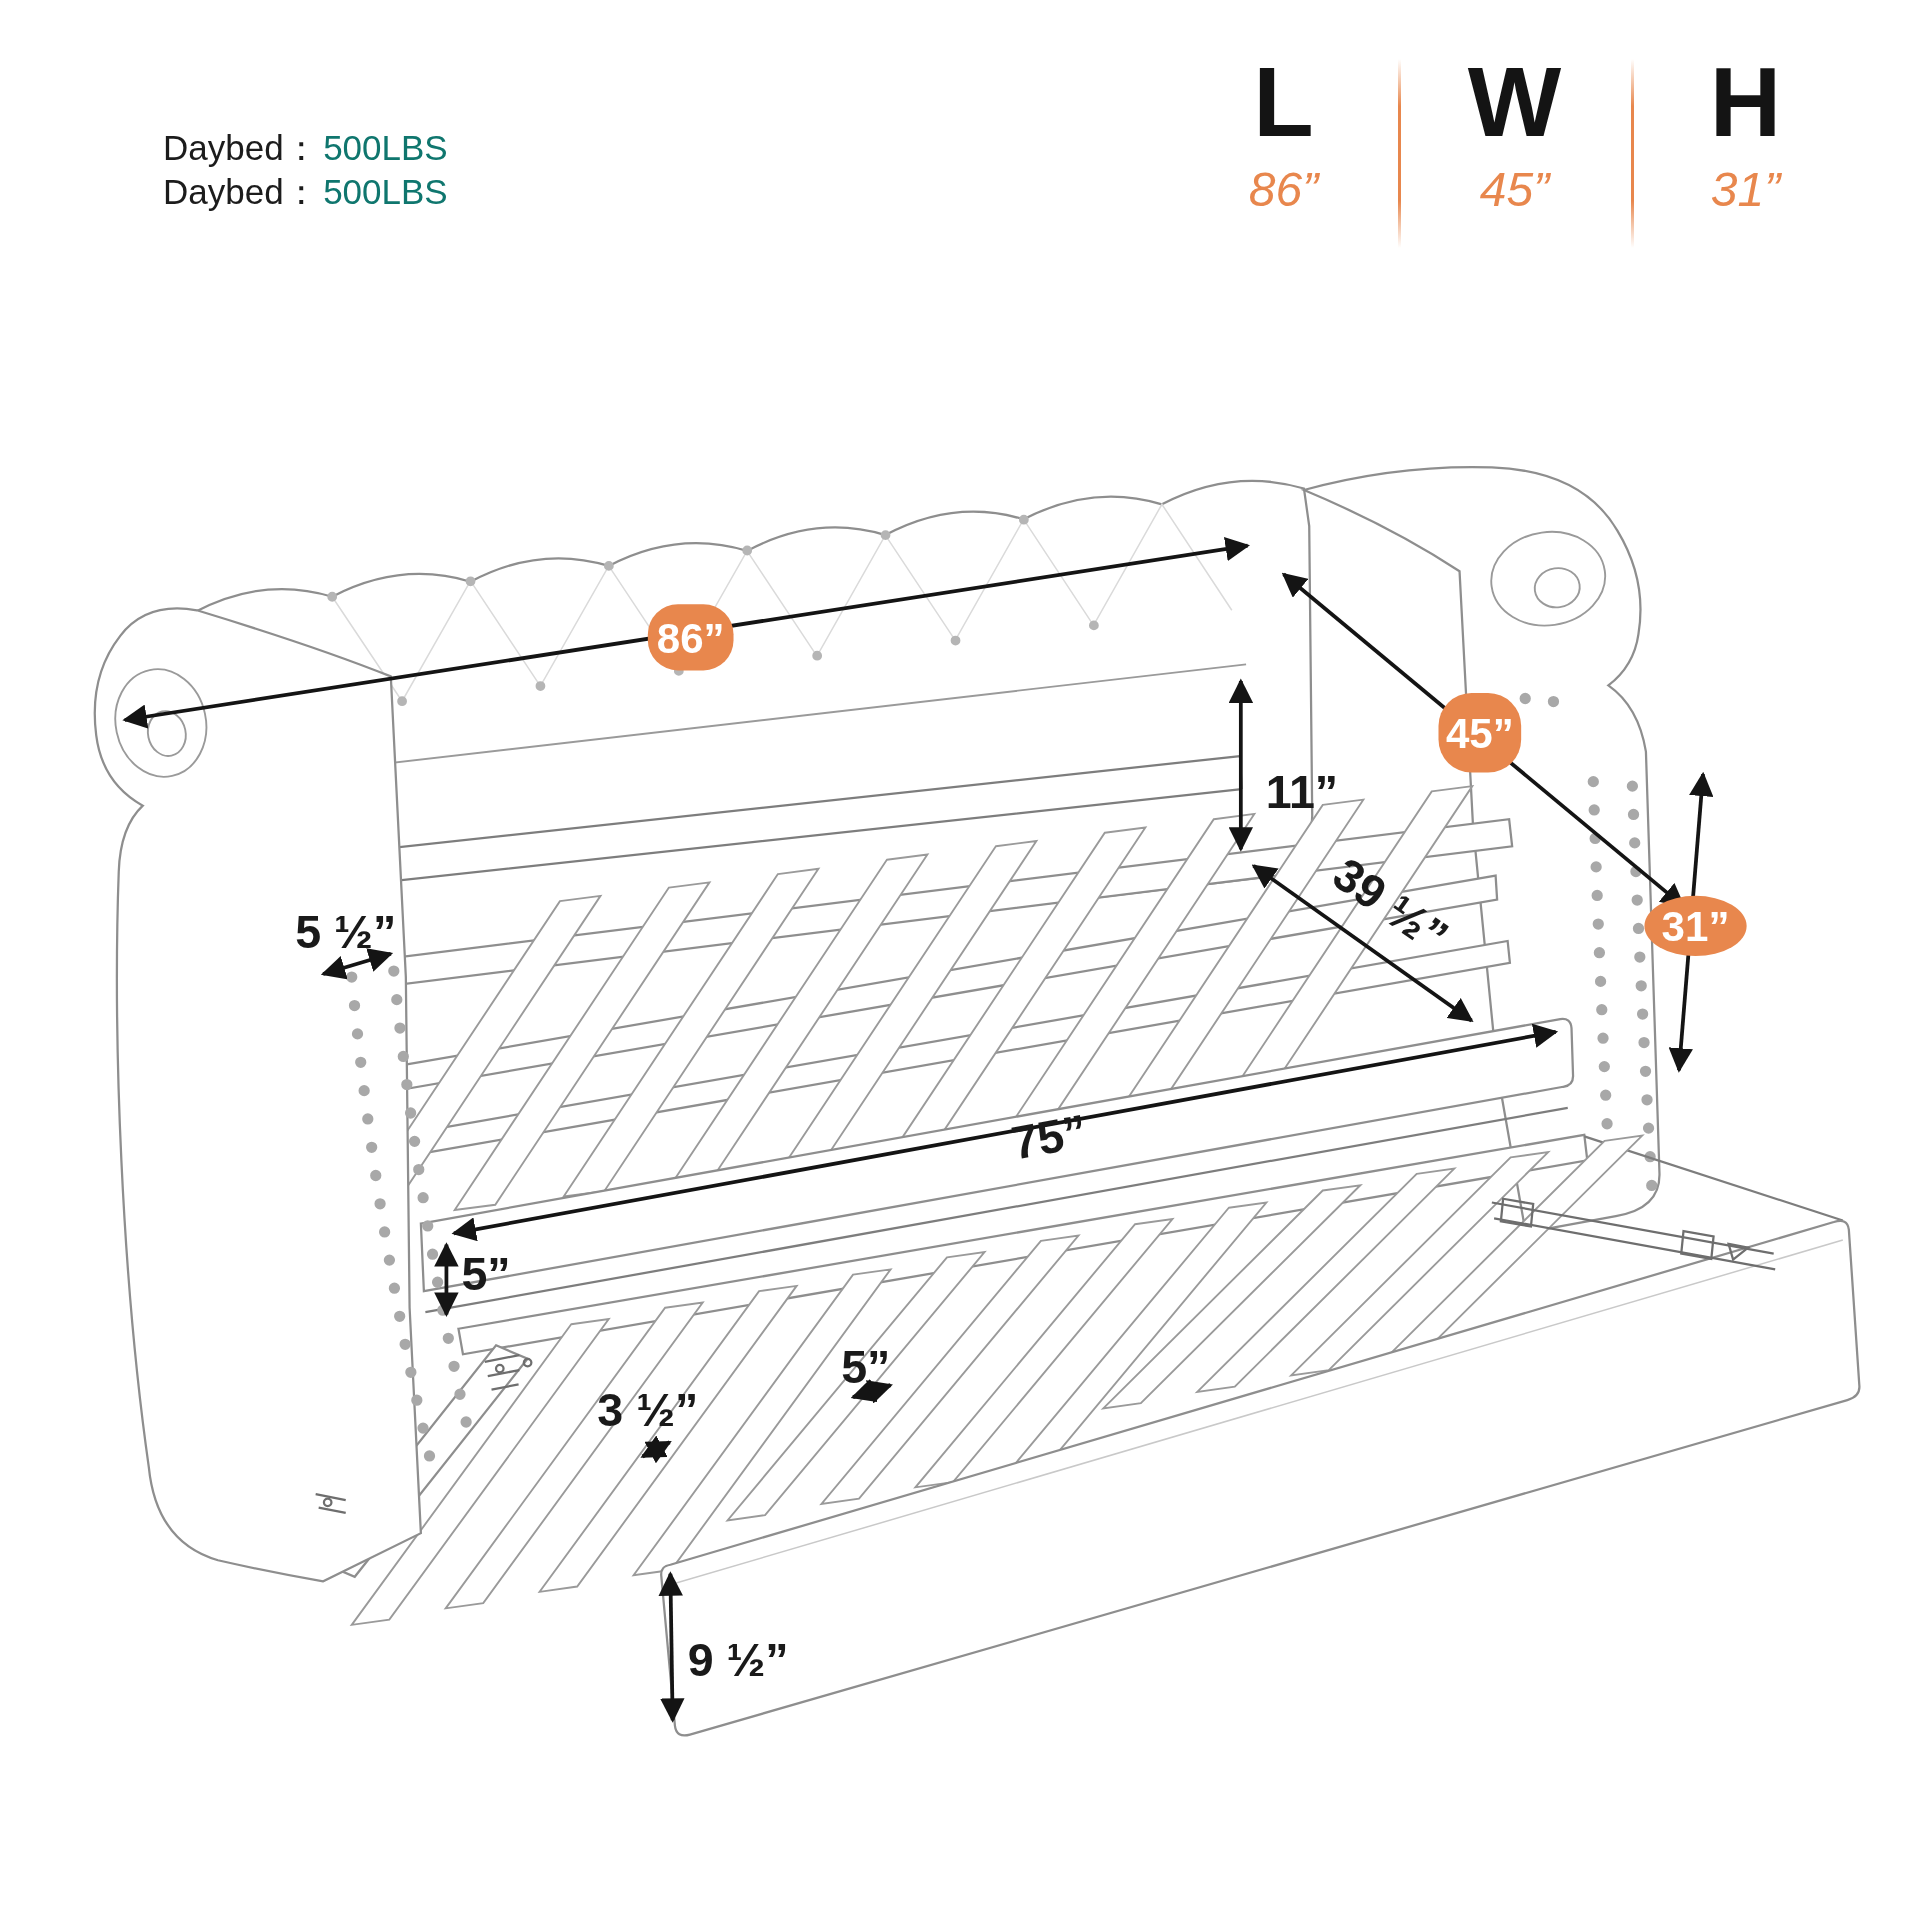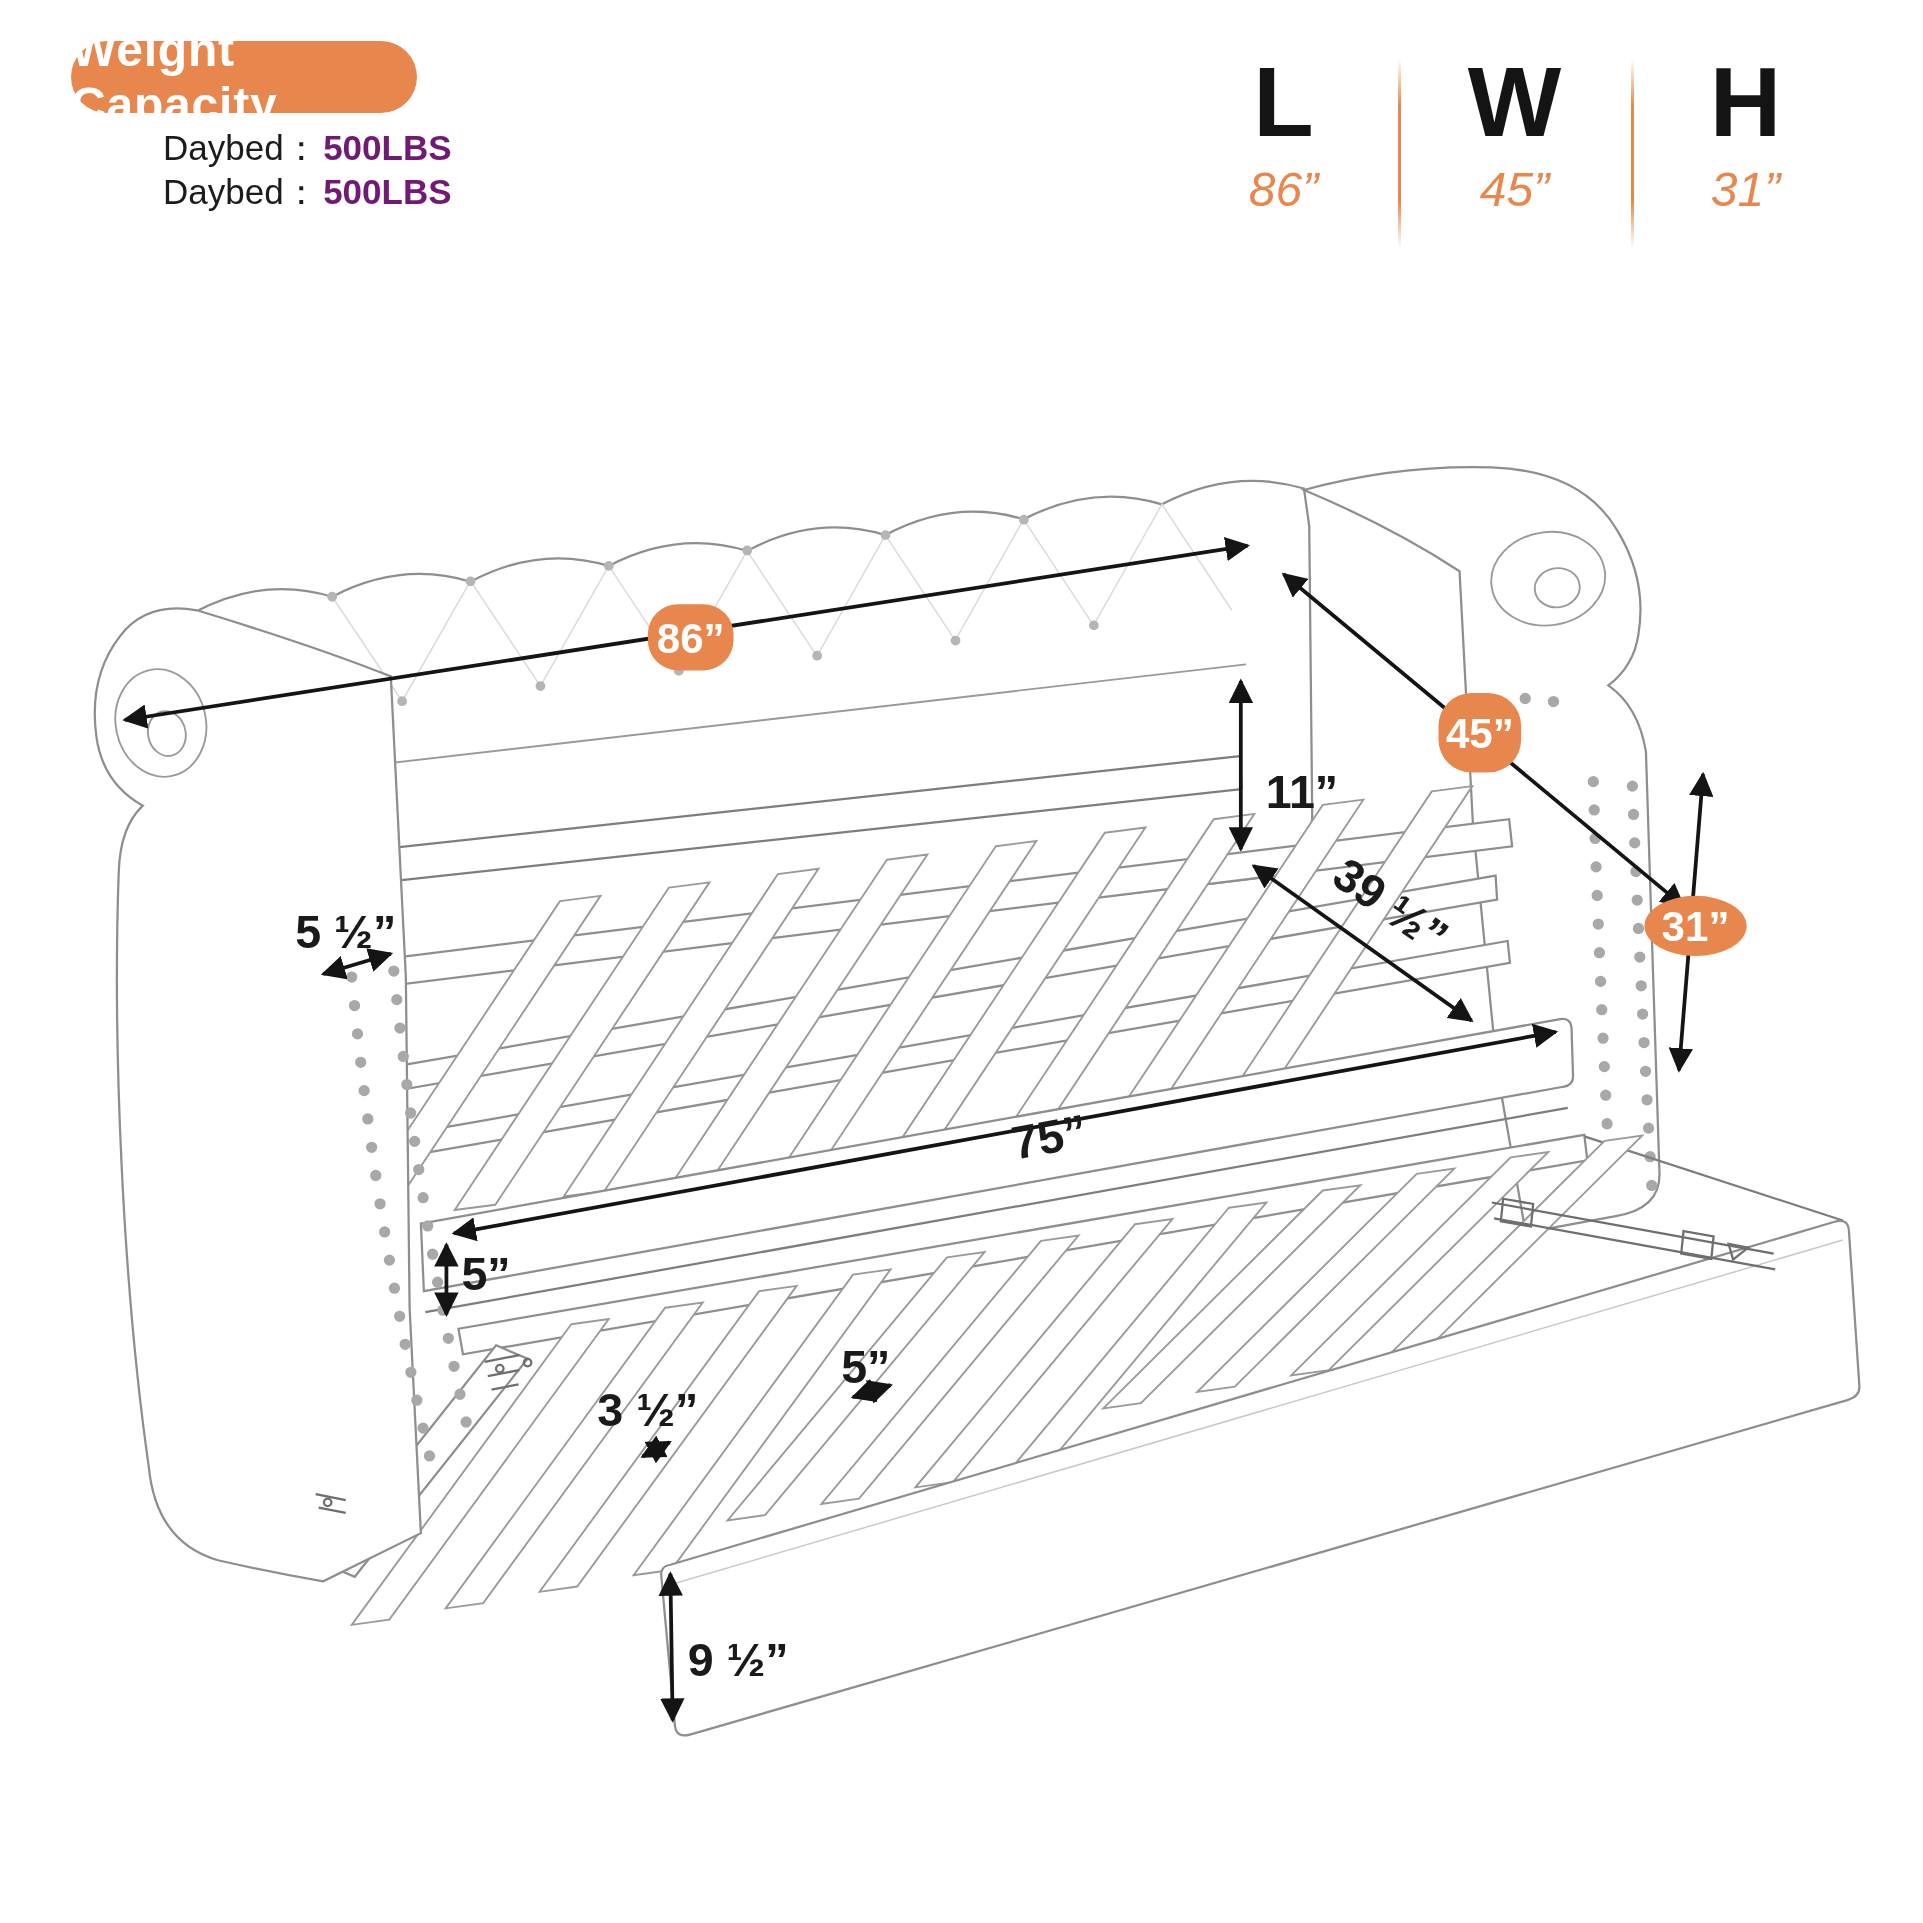--- a/index.html
+++ b/index.html
@@ -5,21 +5,21 @@
   html,body{margin:0;padding:0;background:#ffffff;}
   .stage{position:relative;width:1924px;height:1924px;background:#fff;overflow:hidden;
          font-family:"Liberation Sans",sans-serif;}
   
   .wc-pill{position:absolute;left:71px;top:41px;width:346px;height:72px;border-radius:36px;
            background:#E8874D;display:flex;align-items:center;justify-content:center;
            color:#fff;font-size:48px;font-weight:700;letter-spacing:0.8px;}
   .wc-rows{position:absolute;left:129px;top:126px;font-size:35px;color:#1c1c1c;font-weight:500;}
   .wc-row{height:44px;display:flex;align-items:center;margin-left:34px;}
   .wc-label{display:inline-block;min-width:150px;}
-  .wc-value{color:#701a75;font-weight:700;margin-left:4.5px;}
+  .wc-value{color:#0f766e;font-weight:400;margin-left:4.5px;}
   
   .lwh{position:absolute;left:1171px;top:53px;width:691px;height:203px;display:flex;}
   .lwh-col{width:225px;text-align:center;}
   .lwh-col + .lwh-col{margin-left:6px;}
   .lwh-letter{font-size:99px;line-height:98px;font-weight:900;color:#141414;}
   .lwh-value{margin-top:10.5px;font-size:48px;font-style:italic;color:#E8874D;font-weight:500;}
   .lwh-div{position:absolute;top:6px;width:3px;height:189px;
            background:linear-gradient(180deg,rgba(232,135,77,0) 0%,#E8874D 25%,#E8874D 75%,rgba(232,135,77,0) 100%);}
   .lwh-div.d1{left:227px;} .lwh-div.d2{left:460px;}
   
@@ -36,23 +36,20 @@
   .dim{fill:none;stroke:#141414;stroke-width:5px;}
   .dimtxt{font-family:"Liberation Sans",sans-serif;font-size:62px;font-weight:600;fill:#1a1a1a;}
   .badge{fill:#E8874D;}
   .btxt{font-family:"Liberation Sans",sans-serif;font-size:56px;font-weight:700;fill:#ffffff;text-anchor:middle;}
 </style>
 </head>
 <body>
 
 <div class="stage">
 
-  <div class="wc-pill">
-    <span>Weight Capacity</span>
-  </div>
   <div class="wc-rows">
     <div class="wc-row">
       <span class="wc-label">Daybed：</span>
       <span class="wc-value">500LBS</span>
     </div>
     <div class="wc-row">
       <span class="wc-label">Daybed：</span>
       <span class="wc-value">500LBS</span>
     </div>
   </div>

